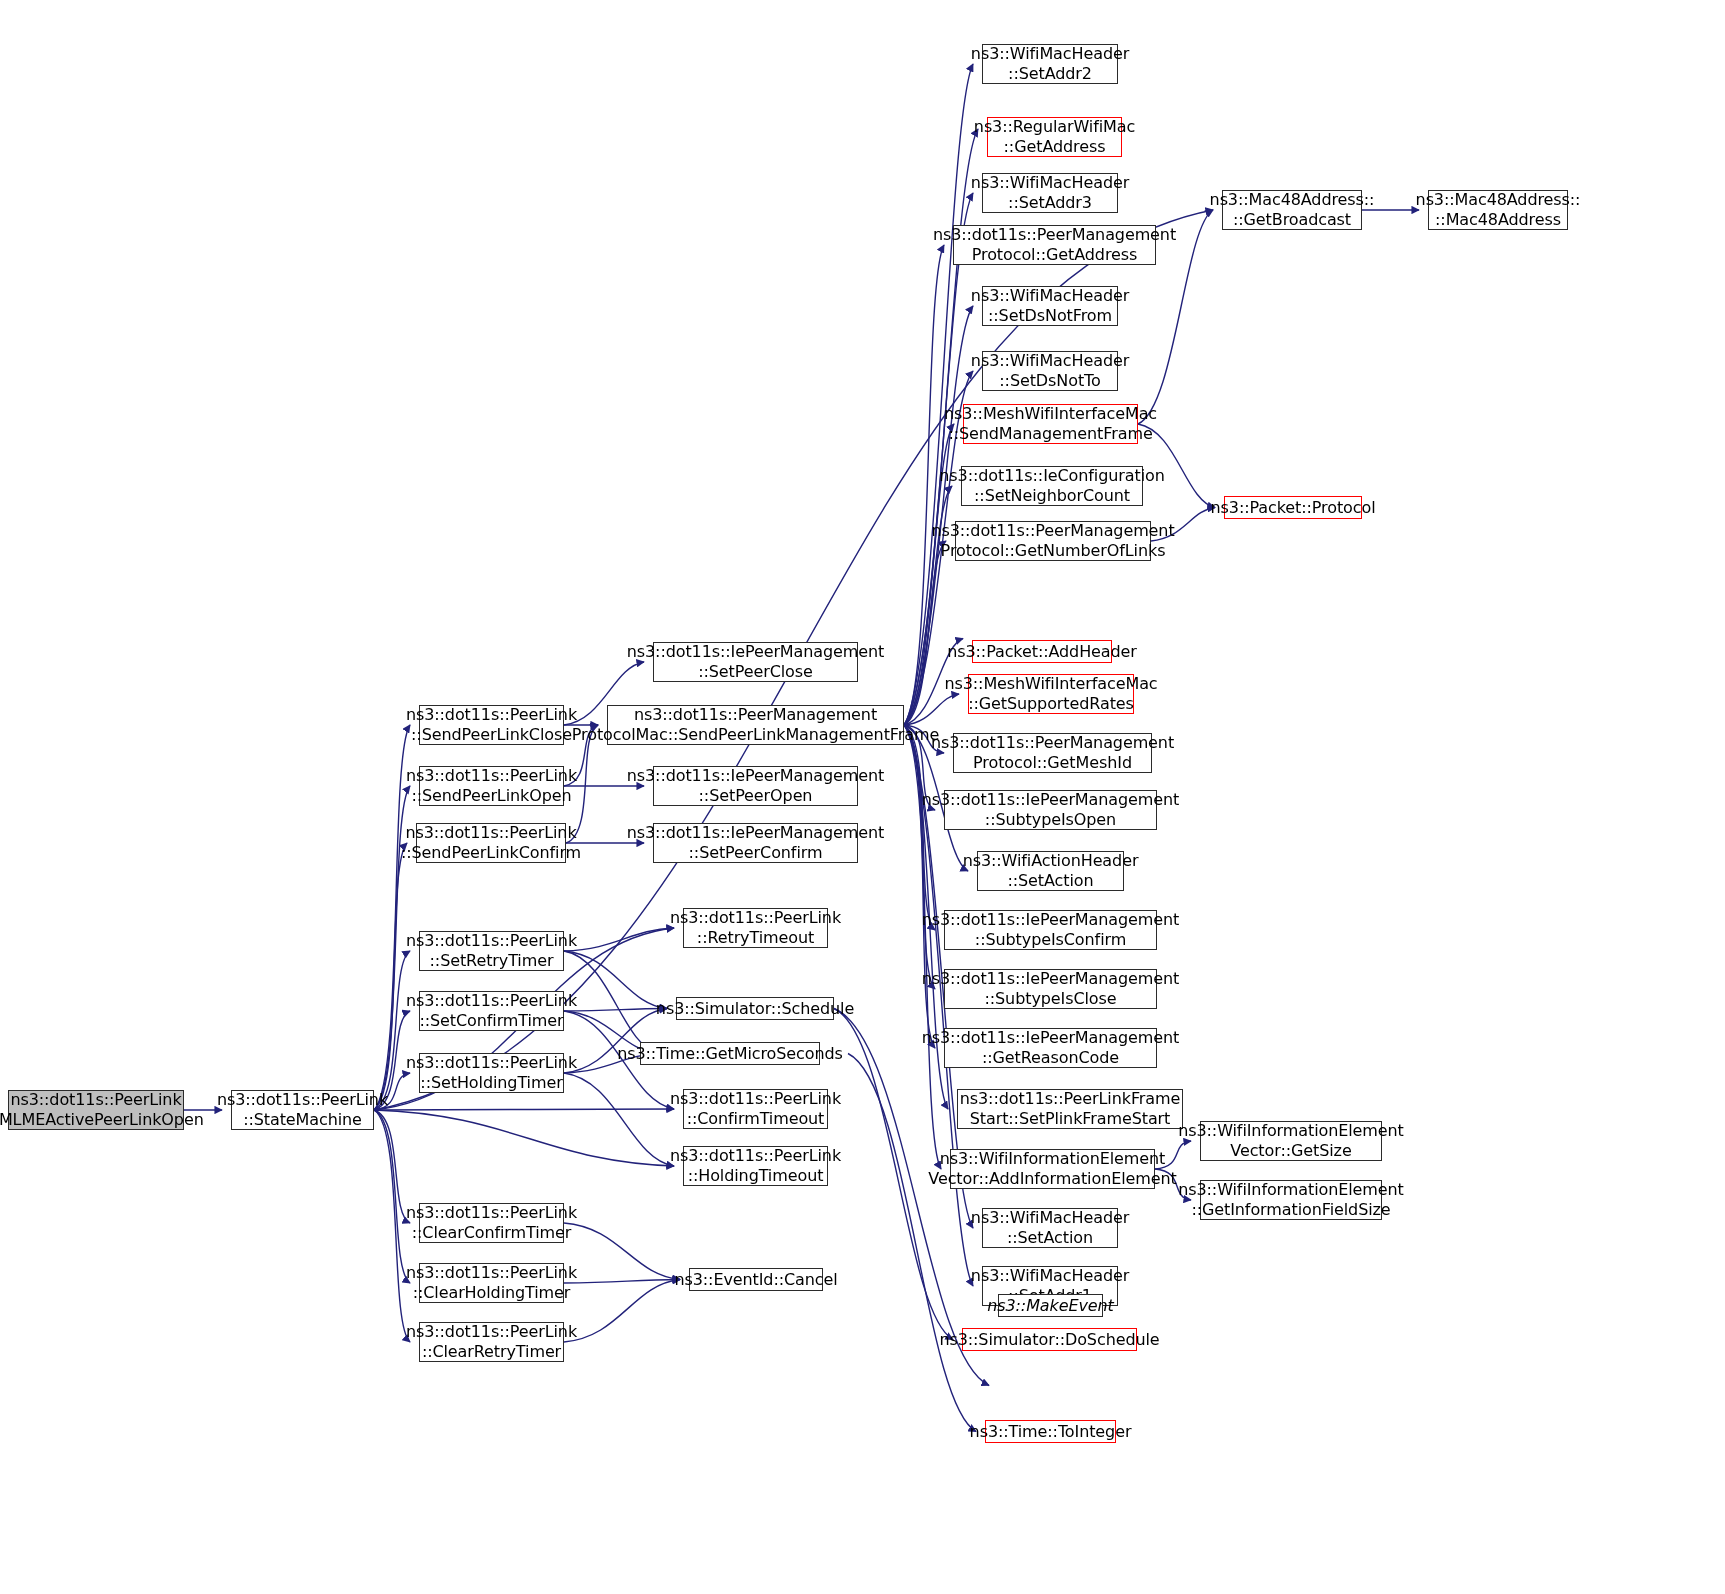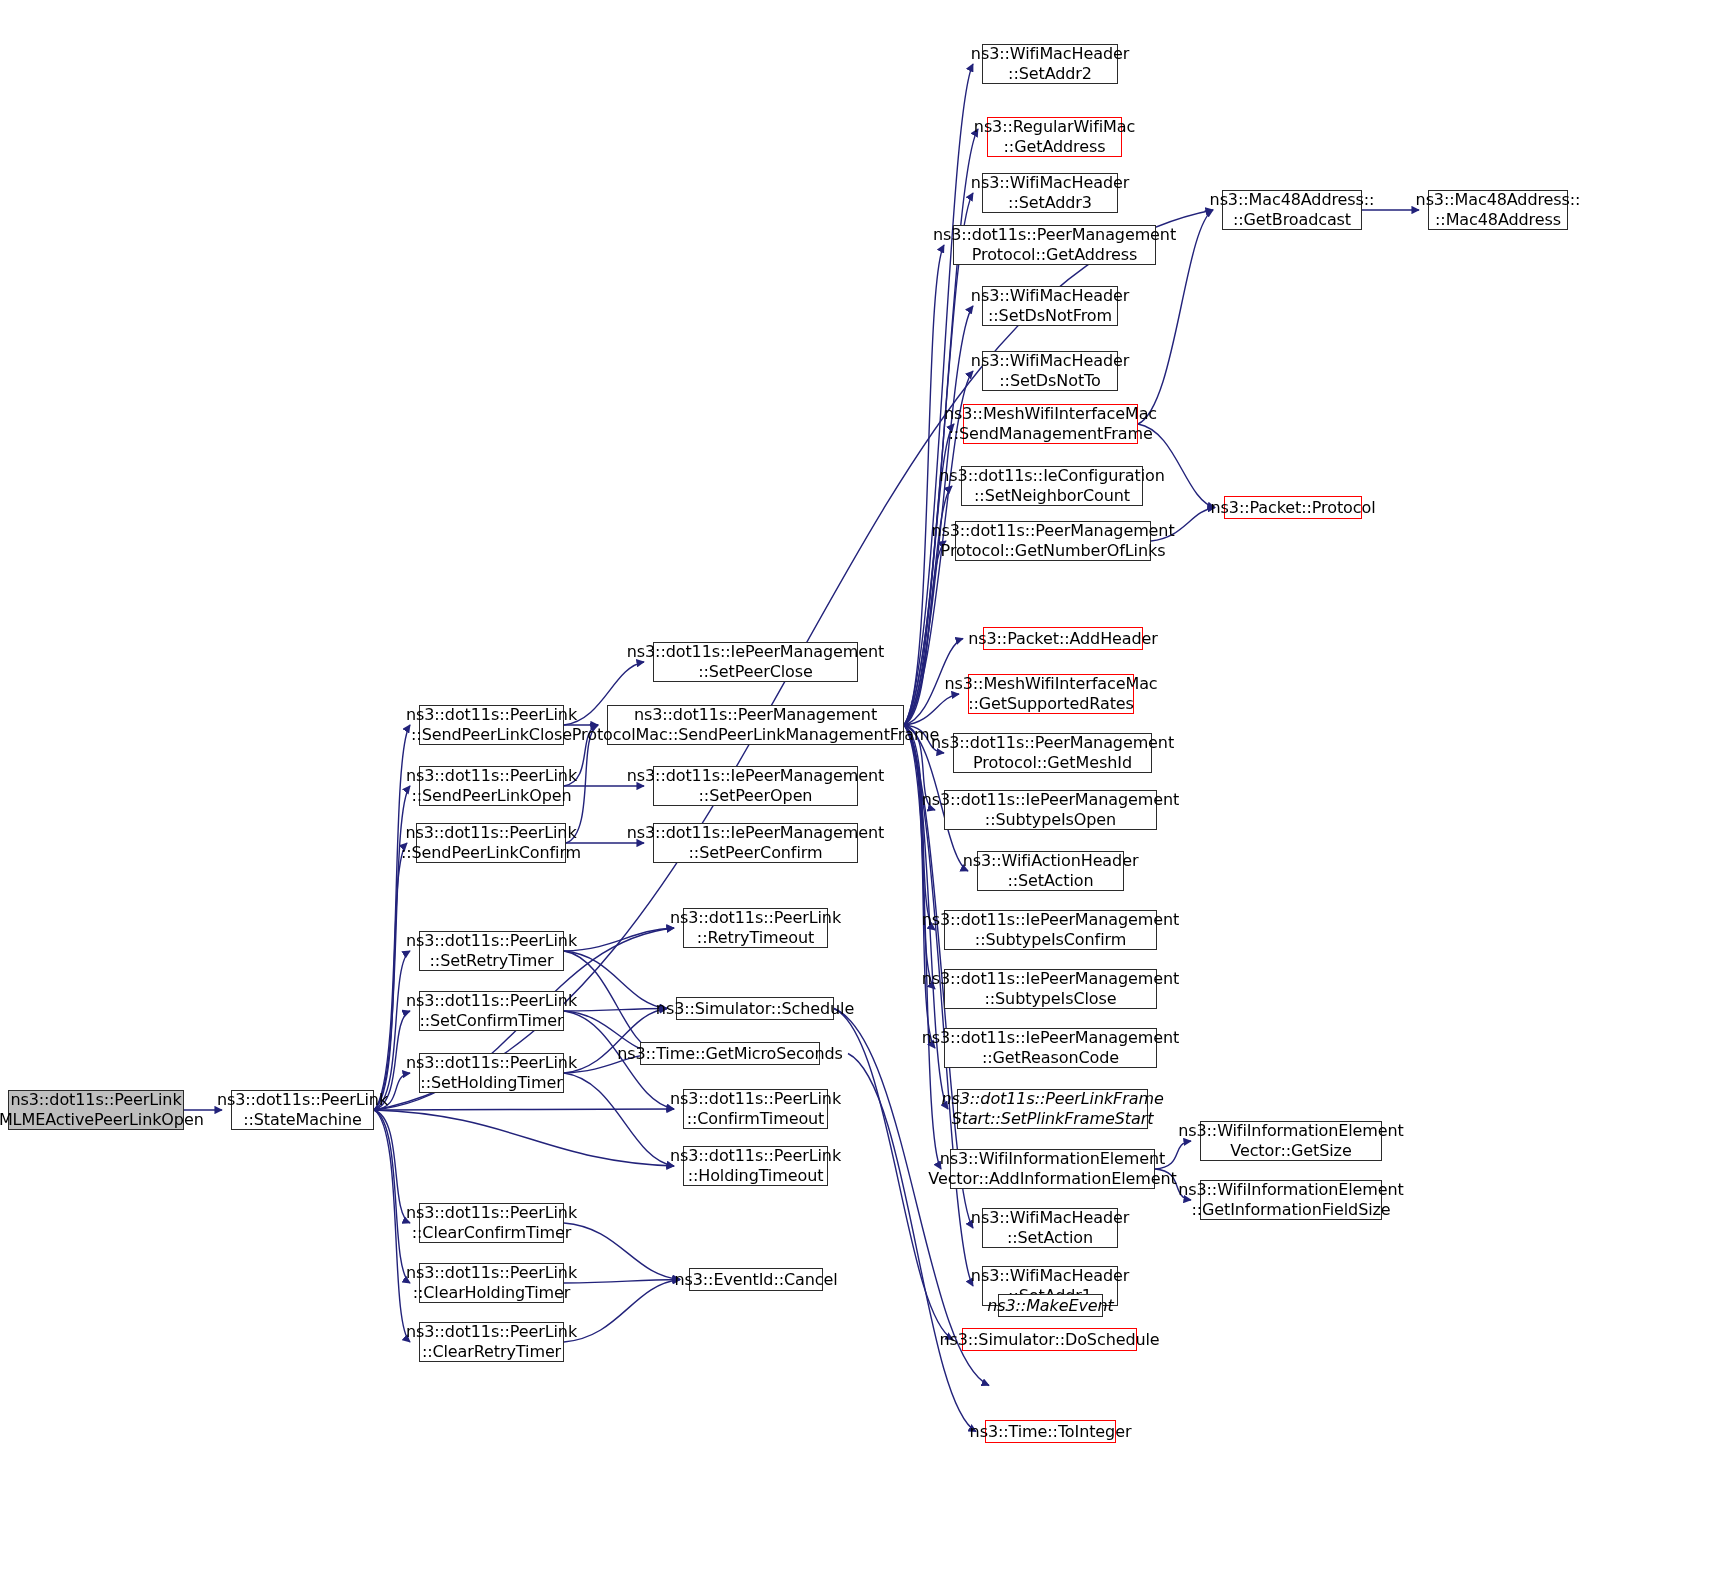--- a/index.html
+++ b/index.html
@@ -156,36 +156,36 @@
       <div class="node" style="left: 982px; top: 286px; width: 136px; height: 40px;">ns3::WifiMacHeader
 ::SetDsNotFrom</div>
       <div class="node" style="left: 982px; top: 351px; width: 136px; height: 40px;">ns3::WifiMacHeader
 ::SetDsNotTo</div>
       <div class="node red" style="left: 963px; top: 404px; width: 175px; height: 40px;">ns3::MeshWifiInterfaceMac
 ::SendManagementFrame</div>
       <div class="node" style="left: 961px; top: 466px; width: 182px; height: 40px;">ns3::dot11s::IeConfiguration
 ::SetNeighborCount</div>
       <div class="node" style="left: 955px; top: 521px; width: 196px; height: 40px;">ns3::dot11s::PeerManagement
 Protocol::GetNumberOfLinks</div>
-      <div class="node red" style="left: 972px; top: 627px; width: 160px; height: 23px; margin-left: 11px;">ns3::Packet::AddHeader</div>
+      <div class="node red" style="left: 972px; top: 640px; width: 140px; height: 23px;">ns3::Packet::AddHeader</div>
       <div class="node red" style="left: 968px; top: 674px; width: 166px; height: 40px;">ns3::MeshWifiInterfaceMac
 ::GetSupportedRates</div>
       <div class="node" style="left: 953px; top: 733px; width: 199px; height: 40px;">ns3::dot11s::PeerManagement
 Protocol::GetMeshId</div>
       <div class="node" style="left: 944px; top: 790px; width: 213px; height: 40px;">ns3::dot11s::IePeerManagement
 ::SubtypeIsOpen</div>
       <div class="node" style="left: 977px; top: 851px; width: 147px; height: 40px; text-align: center;">ns3::WifiActionHeader
 ::SetAction</div>
       <div class="node" style="left: 944px; top: 910px; width: 213px; height: 40px;">ns3::dot11s::IePeerManagement
 ::SubtypeIsConfirm</div>
       <div class="node" style="left: 944px; top: 969px; width: 213px; height: 40px;">ns3::dot11s::IePeerManagement
 ::SubtypeIsClose</div>
       <div class="node" style="left: 944px; top: 1028px; width: 213px; height: 40px;">ns3::dot11s::IePeerManagement
 ::GetReasonCode</div>
-      <div class="node" style="left: 957px; top: 1089px; width: 191px; height: 40px; font-style: italic;">ns3::dot11s::PeerLinkFrame
+      <div class="node" style="left: 957px; top: 1089px; width: 226px; height: 40px;">ns3::dot11s::PeerLinkFrame
 Start::SetPlinkFrameStart</div>
       <div class="node" style="left: 950px; top: 1149px; width: 205px; height: 40px;">ns3::WifiInformationElement
 Vector::AddInformationElement</div>
       <div class="node" style="left: 982px; top: 1208px; width: 136px; height: 40px;">ns3::WifiMacHeader
 ::SetAction</div>
       <div class="node" style="left: 982px; top: 1266px; width: 136px; height: 40px;">ns3::WifiMacHeader
 ::SetAddr1</div>
       <div class="node red" style="left: 962px; top: 1328px; width: 175px; height: 23px;">ns3::Simulator::DoSchedule</div>
       <div class="node" style="left: 998px; top: 1294px; width: 105px; height: 23px; font-style: italic;">ns3::MakeEvent</div>
       <div class="node red" style="left: 985px; top: 1420px; width: 131px; height: 23px;">ns3::Time::ToInteger</div>

